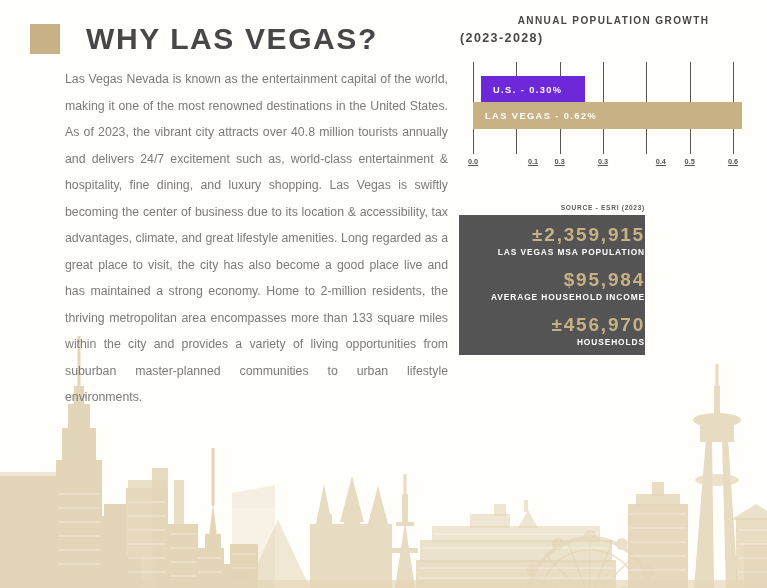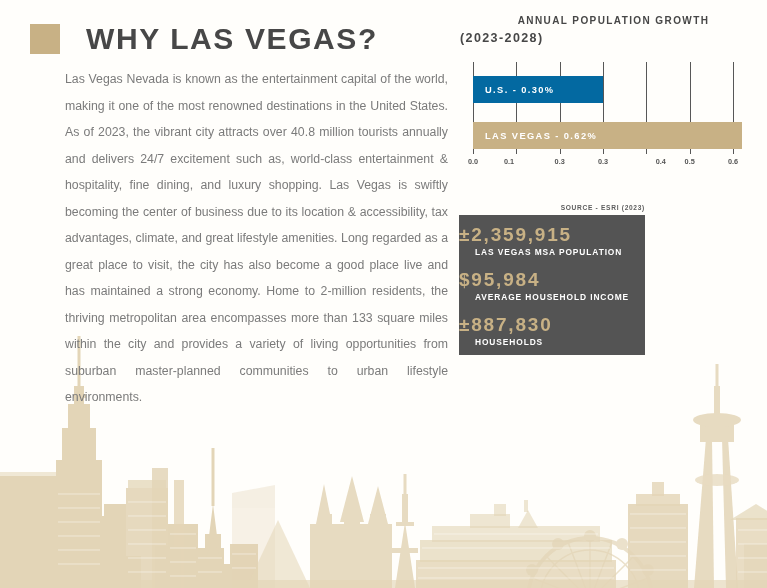--- a/index.html
+++ b/index.html
@@ -110,34 +110,35 @@
   }
   .bar-label {
     font-size: 9.3px;
     font-weight: 700;
     letter-spacing: 1.4px;
     color: #ffffff;
     margin-left: 12px;
     white-space: nowrap;
   }
   #bar-us  { top: 14px; background: #474747; }
-  #bar-lv  { top: 60px; background: #c8b185; align-items: center; }
+  #bar-lv  { top: 40px; background: #c8b185; align-items: center; }
   #axis-labels {
     position: absolute;
     left: 0; top: 95px;
     width: 260px; height: 14px;
   }
   .tick-label {
     position: absolute;
     top: 0;
     font-size: 7.3px;
     font-weight: 700;
     color: #555555;
     transform: translateX(-50%);
     white-space: nowrap;
+    text-decoration: underline;
   }
 
   
   #source-note {
     position: absolute;
     left: 459px; top: 204px;
     width: 186px;
     text-align: right;
     font-size: 6.6px;
     font-weight: 700;
@@ -148,21 +149,21 @@
 
   
   #stats-box {
     position: absolute;
     left: 459px; top: 215px;
     width: 186px; height: 140px;
     background: #545454;
     z-index: 3;
     padding-top: 8px;
   }
-  .stat-block { text-align: left; margin-bottom: 9px; }
+  .stat-block { text-align: right; margin-bottom: 9px; }
   .stat-value {
     font-size: 19px;
     font-weight: 700;
     letter-spacing: 1.8px;
     color: #c8b185;
     line-height: 23px;
   }
   .stat-label {
     font-size: 8.4px;
     font-weight: 700;
@@ -341,30 +342,30 @@
         <div id="gridlines">
             <div class="gridline" style="left: 0px;"></div>
             <div class="gridline" style="left: 43.3333px;"></div>
             <div class="gridline" style="left: 86.6667px;"></div>
             <div class="gridline" style="left: 130px;"></div>
             <div class="gridline" style="left: 173.333px;"></div>
             <div class="gridline" style="left: 216.667px;"></div>
             <div class="gridline" style="left: 260px;"></div>
           </div>
 
-        <div class="bar" id="bar-us" style="left: 0px; width: 130px; background: #0369a1;">
+        <div class="bar" id="bar-us" style="left: 8px; width: 104px; background: #6d28d9;">
           <span class="bar-label">U.S. - 0.30%</span>
         </div>
         <div class="bar" id="bar-lv" style="left: 0px; width: 268.667px; background: rgb(200, 177, 133);">
           <span class="bar-label">LAS VEGAS - 0.62%</span>
         </div>
       </div>
       <div id="axis-labels">
           <span class="tick-label" style="left: 0px;">0.0</span>
-          <span class="tick-label" style="left: 36px;">0.1</span>
+          <span class="tick-label" style="left: 60px;">0.1</span>
           <span class="tick-label" style="left: 86.6667px;">0.3</span>
           <span class="tick-label" style="left: 130px;">0.3</span>
           <span class="tick-label" style="left: 173.333px; padding-left: 29px;">0.4</span>
           <span class="tick-label" style="left: 216.667px;">0.5</span>
           <span class="tick-label" style="left: 260px;">0.6</span>
         </div>
     </div>
   </div>
 
   <div id="source-note">SOURCE - ESRI (2023)</div>
@@ -372,18 +373,18 @@
   <div id="stats-box">
     <div class="stat-block">
       <div class="stat-value">±2,359,915</div>
       <div class="stat-label">LAS VEGAS MSA POPULATION</div>
     </div>
     <div class="stat-block">
       <div class="stat-value">$95,984</div>
       <div class="stat-label">AVERAGE HOUSEHOLD INCOME</div>
     </div>
     <div class="stat-block">
-      <div class="stat-value">±887,830</div>
+      <div class="stat-value">±456,970</div>
       <div class="stat-label">HOUSEHOLDS</div>
     </div>
   </div>
 
 </div>
 
 </body></html>

